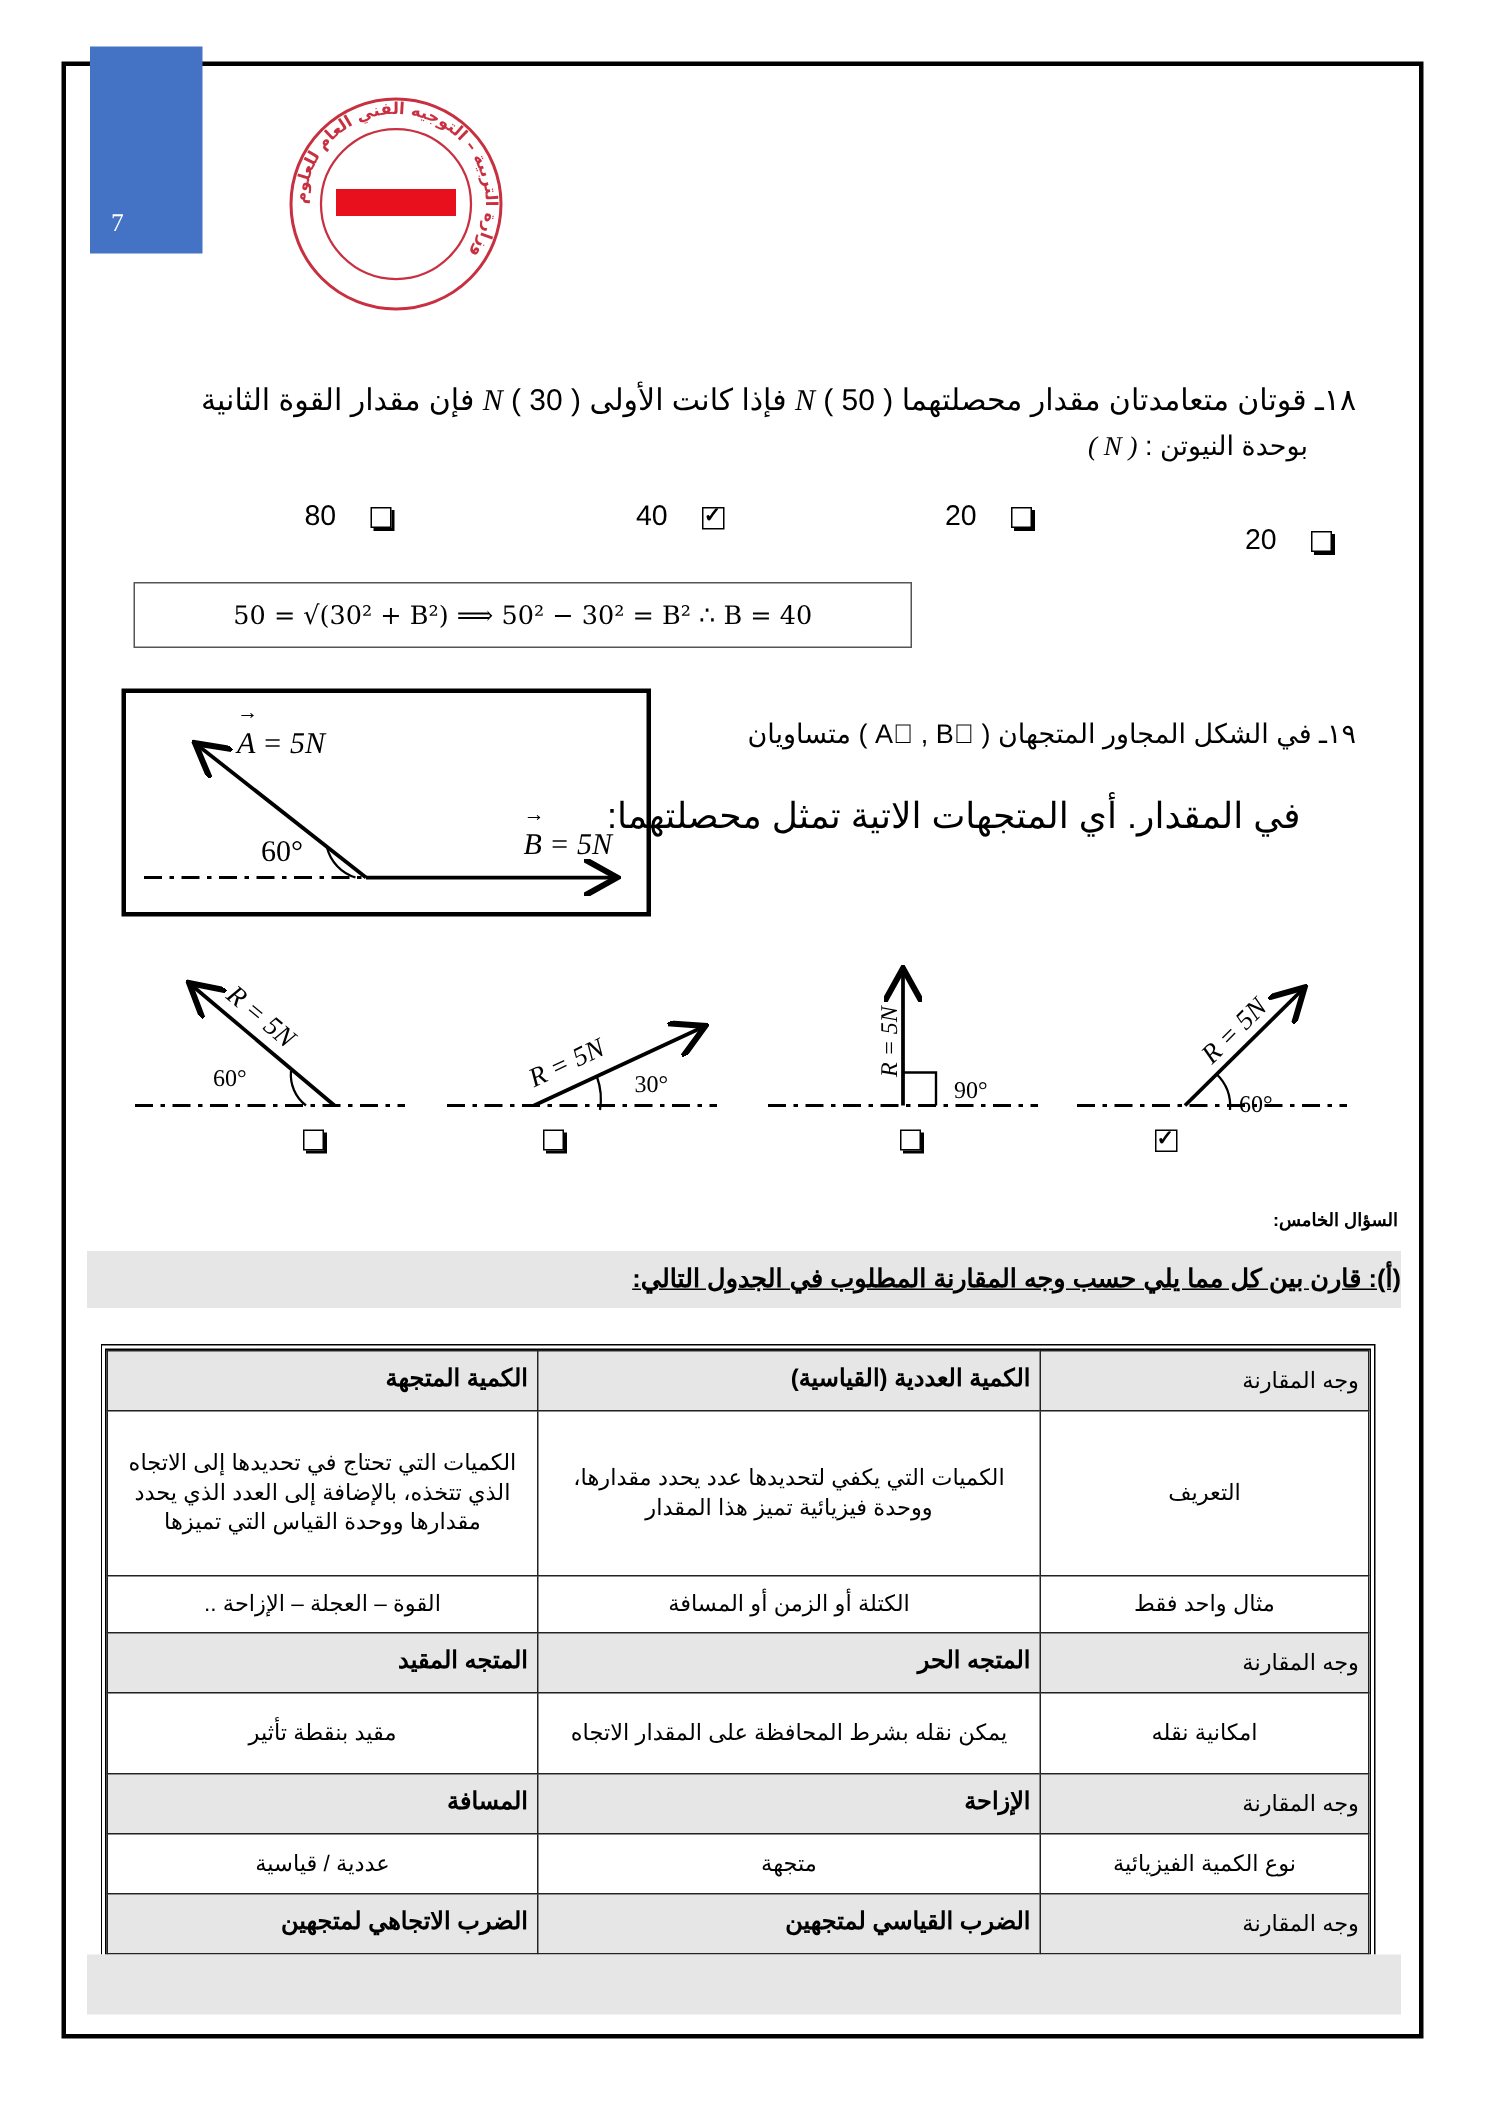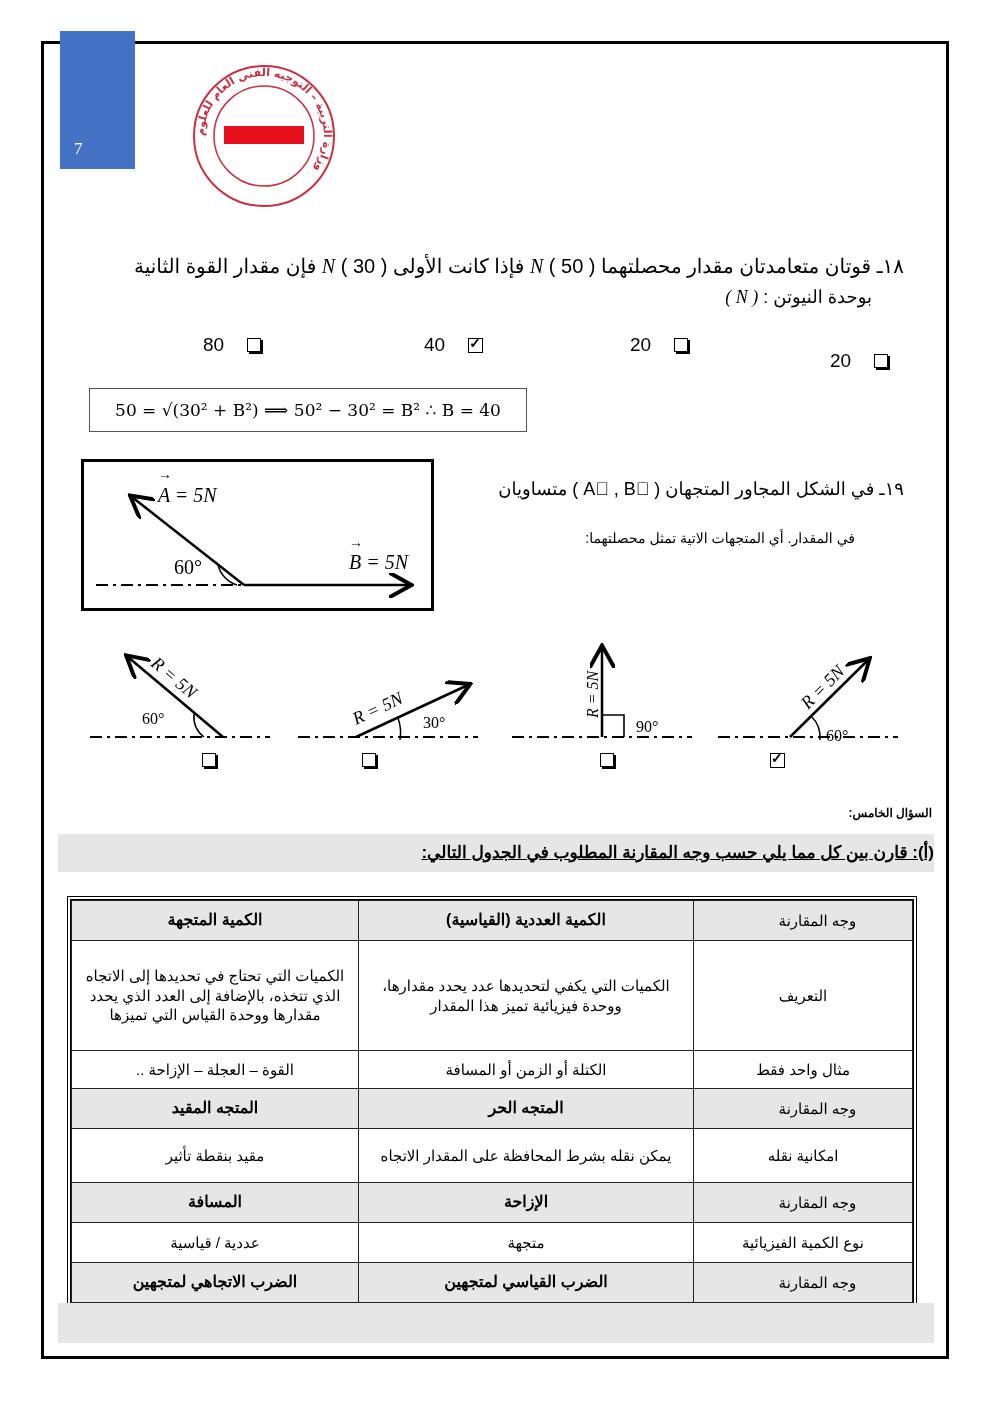--- a/index.html
+++ b/index.html
@@ -9,33 +9,33 @@
   .page-tab span { position:absolute; left:14px; bottom:10px; color:#fff; font-family:"Liberation Serif", serif; font-size:17px; }
   .stamp { position:absolute; left:190px; top:62px; width:148px; height:148px; }
   .rtl { direction:rtl; }
   .q18-line1 { position:absolute; right:88px; top:254px; font-size:20px; white-space:nowrap; }
   .q18-line2 { position:absolute; right:120px; top:286px; font-size:18px; white-space:nowrap; }
   .mathN { font-family:"Liberation Serif", serif; font-style:italic; }
   .opt { position:absolute; top:334px; font-size:19px; white-space:nowrap; display:flex; align-items:center; gap:23px; }
   .cbox { display:inline-block; width:12px; height:12px; border:1.6px solid #000; box-shadow:2px 2px 0 #000; background:#fff; position:relative; }
   .cbox.checked { box-shadow:none; width:13px; height:13px; }
   .cbox.checked::after { content:"\2713"; position:absolute; left:0px; top:-4px; font-size:14px; font-weight:bold; }
-  .formula { position:absolute; left:89px; top:388px; width:438px; height:44px; border:1.5px solid #555; box-sizing:border-box; font-family:"DejaVu Serif", serif; font-size:17px; display:flex; align-items:center; justify-content:center;text-align:right; }
+  .formula { position:absolute; left:89px; top:388px; width:519px; height:44px; border:1.5px solid #555; box-sizing:border-box; font-family:"DejaVu Serif", serif; font-size:17px; display:flex; align-items:center; justify-content:center;text-align:right; }
   .fig-box { position:absolute; left:81px; top:459px; width:353px; height:152px; border:3px solid #000; box-sizing:border-box; }
   .q19-line1 { position:absolute; right:88px; top:478px; font-size:18px; white-space:nowrap; }
-  .q19-line2 { position:absolute; right:137px; top:530px; font-size:14px; white-space:nowrap; }
+  .q19-line2 { position:absolute; right:125px; top:530px; font-size:24px; white-space:nowrap; }
   .choice-svg { position:absolute; top:640px; }
   .choice-box { position:absolute; top:753px; }
   .q5-title { position:absolute; right:60px; top:806px; font-size:12px; font-weight:bold; }
   .q5-band { position:absolute; left:58px; top:834px; width:876px; height:38px; background:#e6e6e6; }
   .q5-inst { position:absolute; right:58px; top:842px; font-size:17px; font-weight:bold; text-decoration:underline; }
   .table-wrap { position:absolute; left:67px; top:896px; width:850px; border:4px double #000; border-bottom:none; box-sizing:border-box; }
   table { width:100%; border-collapse:collapse; direction:rtl; font-size:15px; }
   td { border:1px solid #222; text-align:center; vertical-align:middle; padding:2px 6px; line-height:1.3; }
-  tr.head td { background:#e6e6e6; font-weight:bold; font-size:16px; }
+  tr.head td { background:#e6e6e6; font-weight:bold; font-size:16px;text-align:right; }
   tr.head td.c0 { font-weight:normal; font-size:15px;padding-left:35px; }
   td.c0 { width:177px; }
   td.c1 { width:322px; }
   .bottom-band { position:absolute; left:58px; top:1303px; width:876px; height:40px; background:#e6e6e6; }
 </style>
 </head>
 <body>
 
 <div class="frame"></div>
 

